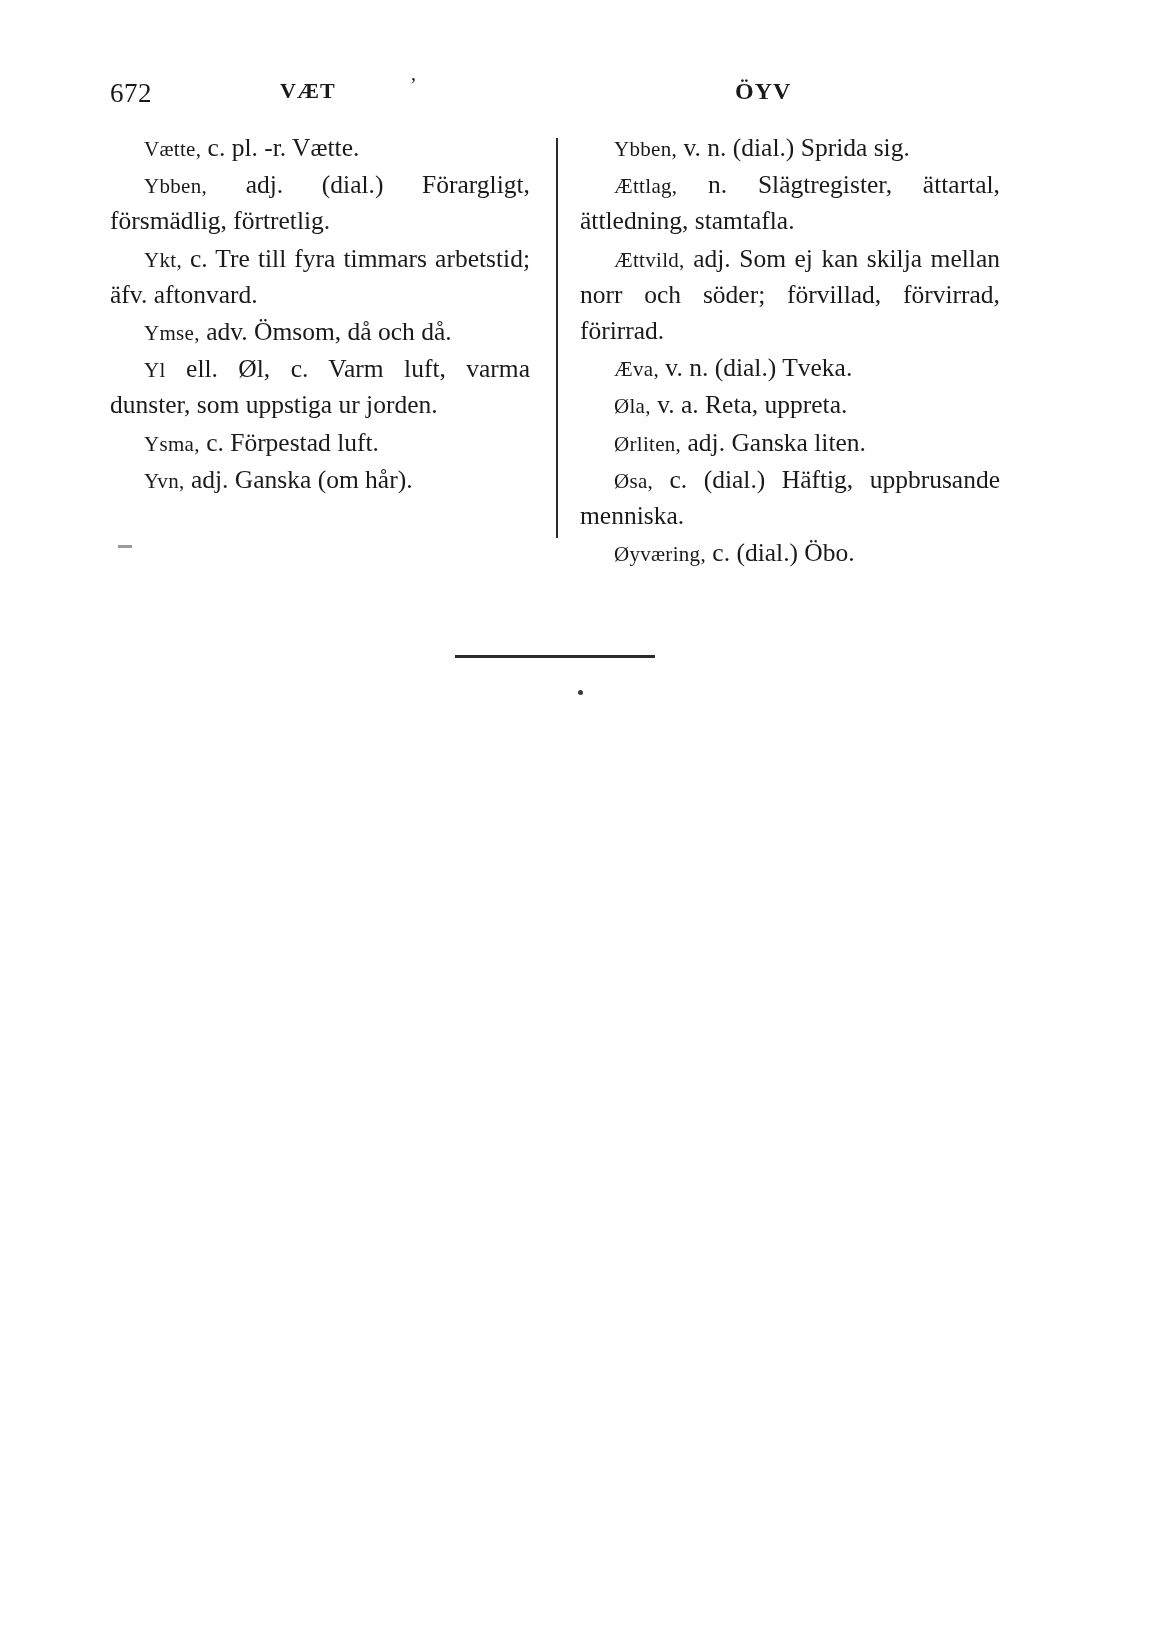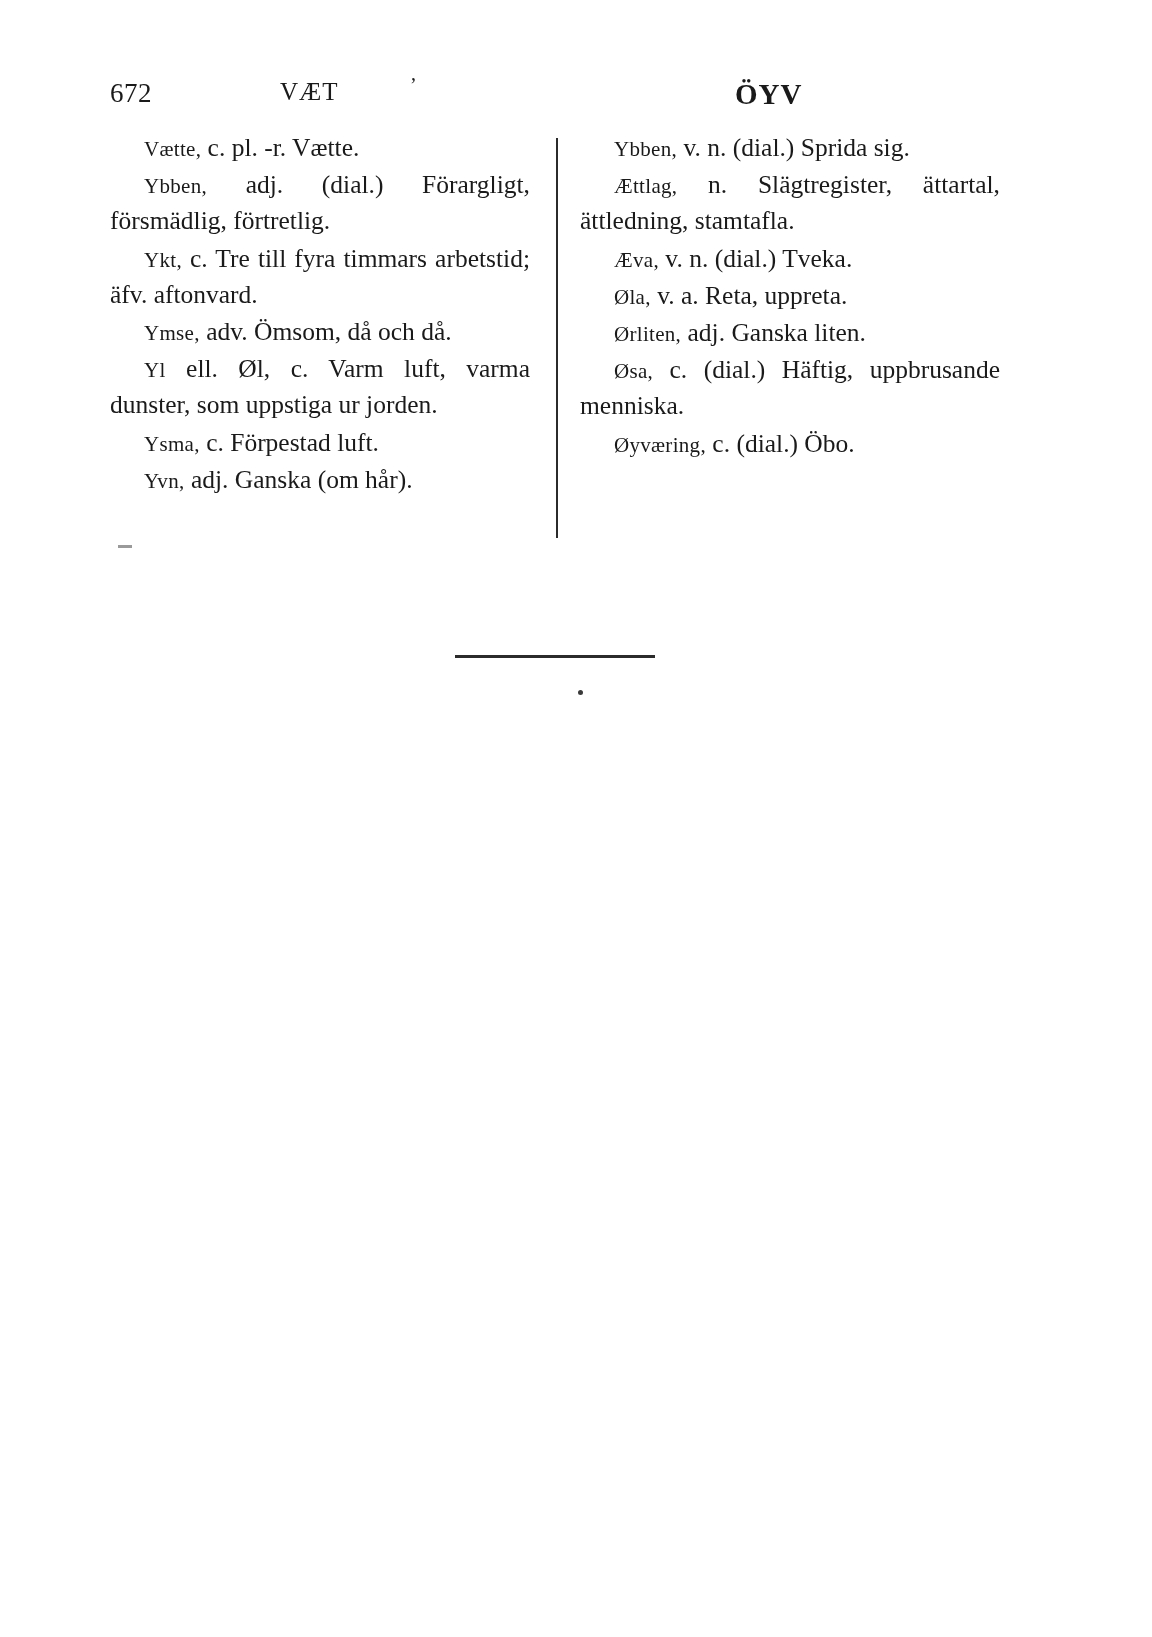--- a/index.html
+++ b/index.html
@@ -32,35 +32,35 @@
     position: absolute;
     left: 0;
     top: 0;
     font-size: 27px;
     letter-spacing: 0.5px;
   }
   .running-left {
     position: absolute;
     left: 170px;
     top: 0;
-    font-size: 25px;
-    font-weight: normal;
+    font-size: 22px;
+    font-weight: bold;
     letter-spacing: 1px;
   }
   .header-mark {
     position: absolute;
     left: 300px;
     top: -4px;
     font-size: 20px;
   }
   .running-right {
     position: absolute;
     left: 625px;
     top: 0;
-    font-size: 29px;
+    font-size: 24px;
     font-weight: bold;
     letter-spacing: 1px;
   }
 
   
   .columns {
     position: absolute;
     left: 110px;
     top: 130px;
     width: 930px;
@@ -176,20 +176,23 @@
     <div class="col col-right">
 
       <p class="entry">
         <span class="hw">Ybben,</span><span> v. n. (dial.) Sprida sig.</span>
       </p>
 
       <p class="entry">
         <span class="hw">Ættlag,</span><span> n.    Slägtregister, ättartal, ättledning, stamtafla.</span>
       </p>
 
+      <p class="entry">
+        <span class="hw">Ættvild,</span><span> adj.  Som ej kan skilja mellan norr och söder; förvillad, förvirrad, förirrad.</span>
+      </p>
 
       <p class="entry">
         <span class="hw">Æva,</span><span> v. n. (dial.)  Tveka.</span>
       </p>
 
       <p class="entry">
         <span class="hw">Øla,</span><span> v. a.  Reta, uppreta.</span>
       </p>
 
       <p class="entry">

